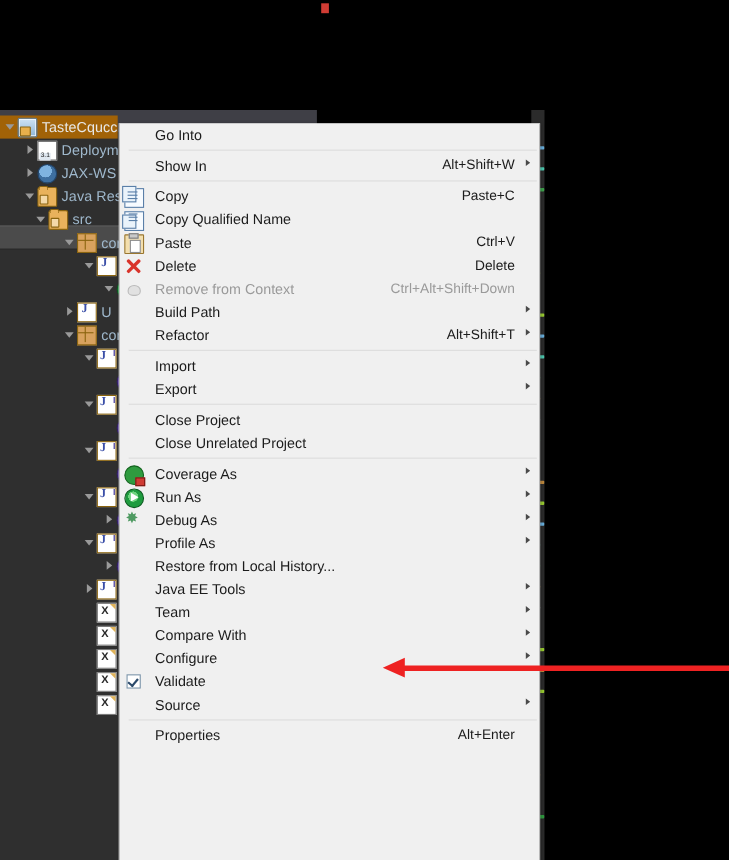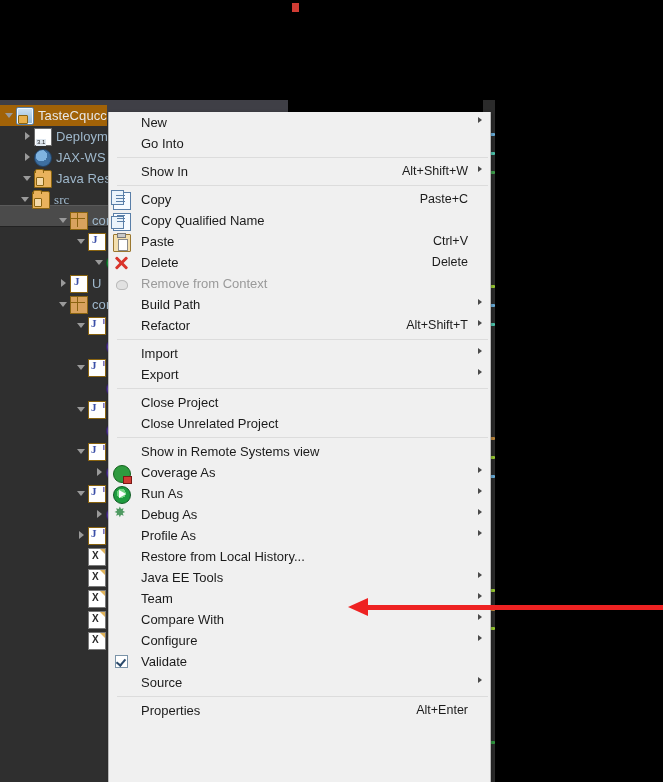--- a/index.html
+++ b/index.html
@@ -178,21 +178,21 @@
         <div class="row" style="top: 47px; padding-left: 22px;">
           <span class="twisty collapsed"></span>
           <span class="ticon ic-jaxws"></span>
           <span class="tlabel">JAX-WS W</span>
         </div>
         <div class="row" style="top: 68px; padding-left: 22px;">
           <span class="twisty expanded"></span>
           <span class="ticon ic-folderjava"></span>
           <span class="tlabel">Java Reso</span>
         </div>
-        <div class="row" style="top: 89px; padding-left: 20px; font-family: Liberation Serif, serif;">
+        <div class="row" style="top: 89px; padding-left: 32px;">
           <span class="twisty expanded"></span>
           <span class="ticon ic-folderjava"></span>
           <span class="tlabel">src</span>
         </div>
         <div class="row" style="top: 110px; padding-left: 58px;">
           <span class="twisty expanded"></span>
           <span class="ticon ic-pkg"></span>
           <span class="tlabel">com.</span>
         </div>
         <div class="row" style="top: 131px; padding-left: 76px;">
@@ -292,24 +292,20 @@
         </div>
         <div class="row" style="top: 530px; padding-left: 76px;">
           <span class="twisty none"></span>
           <span class="ticon ic-xml"></span>
           <span class="tlabel">us</span>
         </div>
       </div>
   </div>
 
   <div class="ctxmenu" id="ctxmenu">
-      <div class="mi">
-        <span class="mi-label">New</span>
-        <span class="mi-arrow"></span>
-      </div>
       <div class="mi">
         <span class="mi-label">Go Into</span>
       </div>
       <div class="sep"></div>
       <div class="mi">
         <span class="mi-label">Show In</span>
         <span class="mi-accel">Alt+Shift+W</span>
         <span class="mi-arrow"></span>
       </div>
       <div class="sep"></div>
@@ -328,20 +324,21 @@
         <span class="mi-accel">Ctrl+V</span>
       </div>
       <div class="mi">
         <span class="mi-icon g-delete"></span>
         <span class="mi-label">Delete</span>
         <span class="mi-accel">Delete</span>
       </div>
       <div class="mi disabled">
         <span class="mi-icon g-rmctx"></span>
         <span class="mi-label">Remove from Context</span>
+        <span class="mi-accel">Ctrl+Alt+Shift+Down</span>
       </div>
       <div class="mi">
         <span class="mi-label">Build Path</span>
         <span class="mi-arrow"></span>
       </div>
       <div class="mi">
         <span class="mi-label">Refactor</span>
         <span class="mi-accel">Alt+Shift+T</span>
         <span class="mi-arrow"></span>
       </div>
@@ -355,23 +352,20 @@
         <span class="mi-arrow"></span>
       </div>
       <div class="sep"></div>
       <div class="mi">
         <span class="mi-label">Close Project</span>
       </div>
       <div class="mi">
         <span class="mi-label">Close Unrelated Project</span>
       </div>
       <div class="sep"></div>
-      <div class="mi">
-        <span class="mi-label">Show in Remote Systems view</span>
-      </div>
       <div class="mi">
         <span class="mi-icon g-coverage"></span>
         <span class="mi-label">Coverage As</span>
         <span class="mi-arrow"></span>
       </div>
       <div class="mi">
         <span class="mi-icon g-runas"></span>
         <span class="mi-label">Run As</span>
         <span class="mi-arrow"></span>
       </div>

